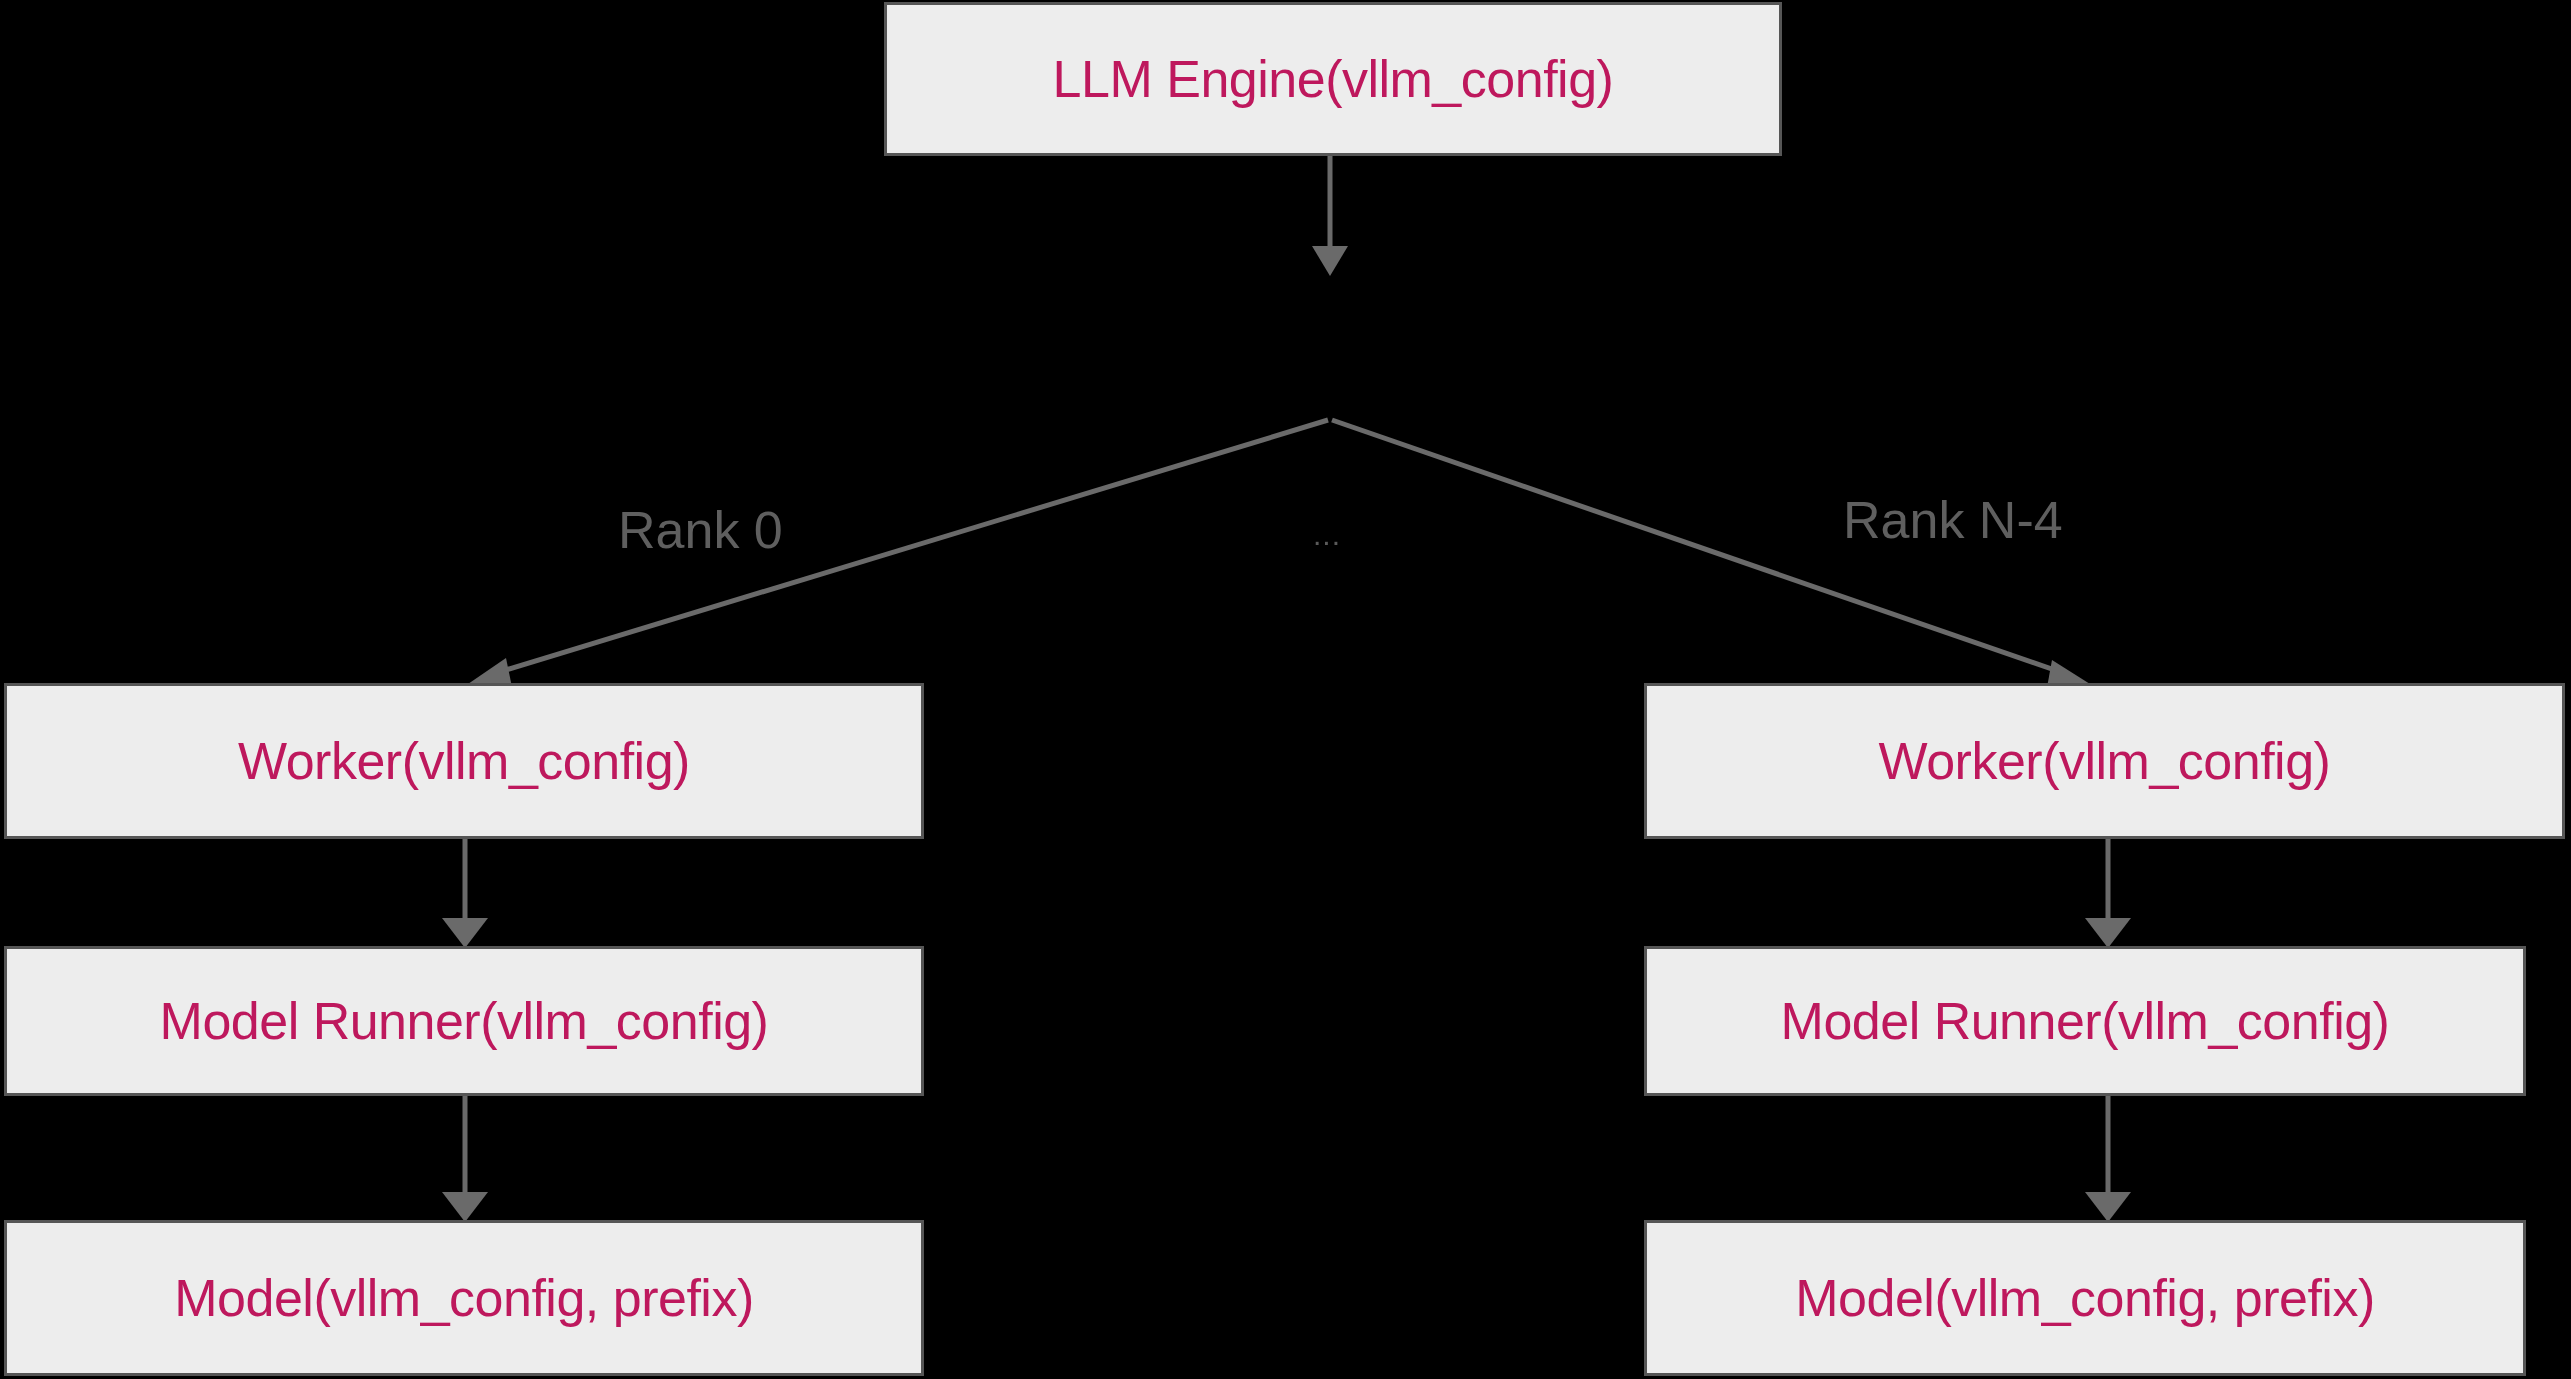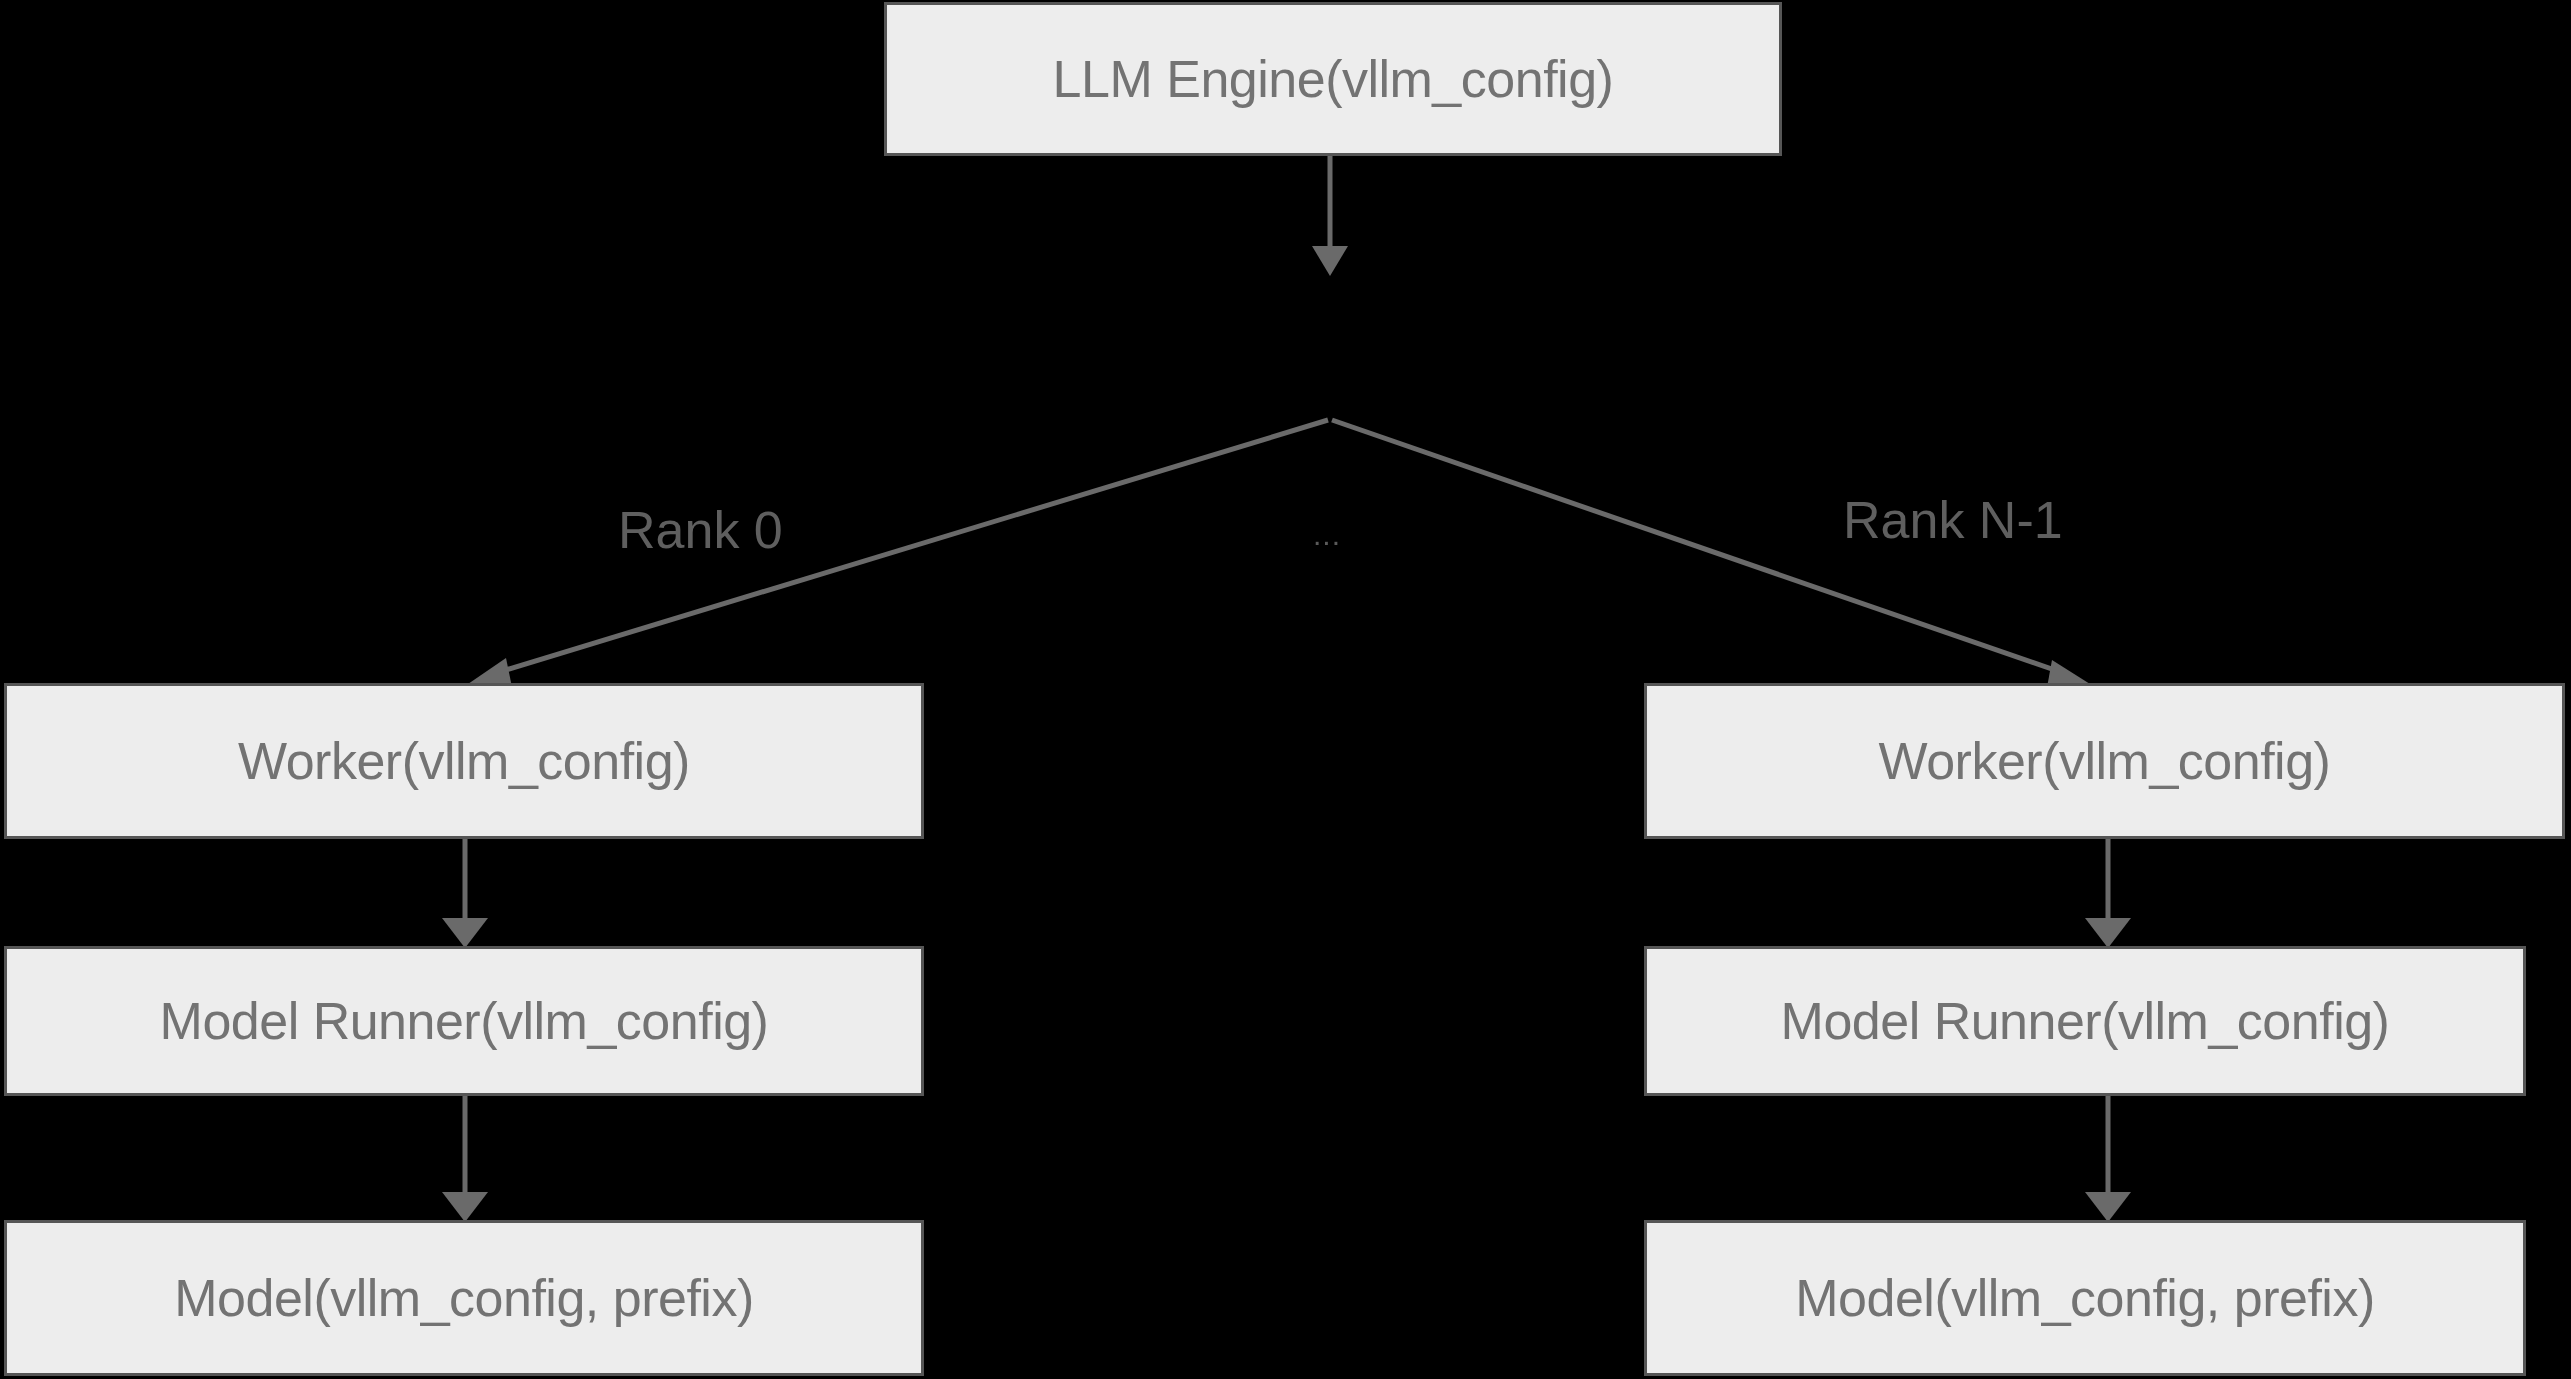--- a/index.html
+++ b/index.html
@@ -19,21 +19,21 @@
     overflow: hidden;
   }
   .node {
     position: absolute;
     background: #ededed;
     border: 3px solid #565656;
     box-sizing: border-box;
     display: flex;
     align-items: center;
     justify-content: center;
-    color: #737373;
+    color: #be185d;
     font-family: "Liberation Sans", sans-serif;
     font-size: 52px;
     font-weight: 400;
     letter-spacing: -0.5px;
     white-space: nowrap;
   }
   .edge-label {
     position: absolute;
     color: #5f5f5f;
     font-family: "Liberation Sans", sans-serif;
@@ -108,21 +108,21 @@
     </g>
   </svg>
 
   <div class="node" style="left:884px; top:2px; width:898px; height:154px;">LLM Engine(vllm_config)</div>
 
 
   <div class="edge-label" style="left:618px; top:490px;margin-top:10px;">Rank 0</div>
 
   <div class="edge-label ellipsis" style="left:1313px; top:518px;">...</div>
 
-  <div class="edge-label" style="left:1843px; top:490px;">Rank N-1</div>
+  <div class="edge-label" style="left:1843px; top:490px;">Rank N-4</div>
 
   <div class="node" style="left:4px; top:683px; width:920px; height:156px;">Worker(vllm_config)</div>
 
   <div class="node" style="left:4px; top:946px; width:920px; height:150px;">Model Runner(vllm_config)</div>
 
   <div class="node" style="left:4px; top:1220px; width:920px; height:156px;">Model(vllm_config, prefix)</div>
 
   <div class="node" style="left:1644px; top:683px; width:921px; height:156px;">Worker(vllm_config)</div>
 
   <div class="node" style="left:1644px; top:946px; width:882px; height:150px;">Model Runner(vllm_config)</div>

